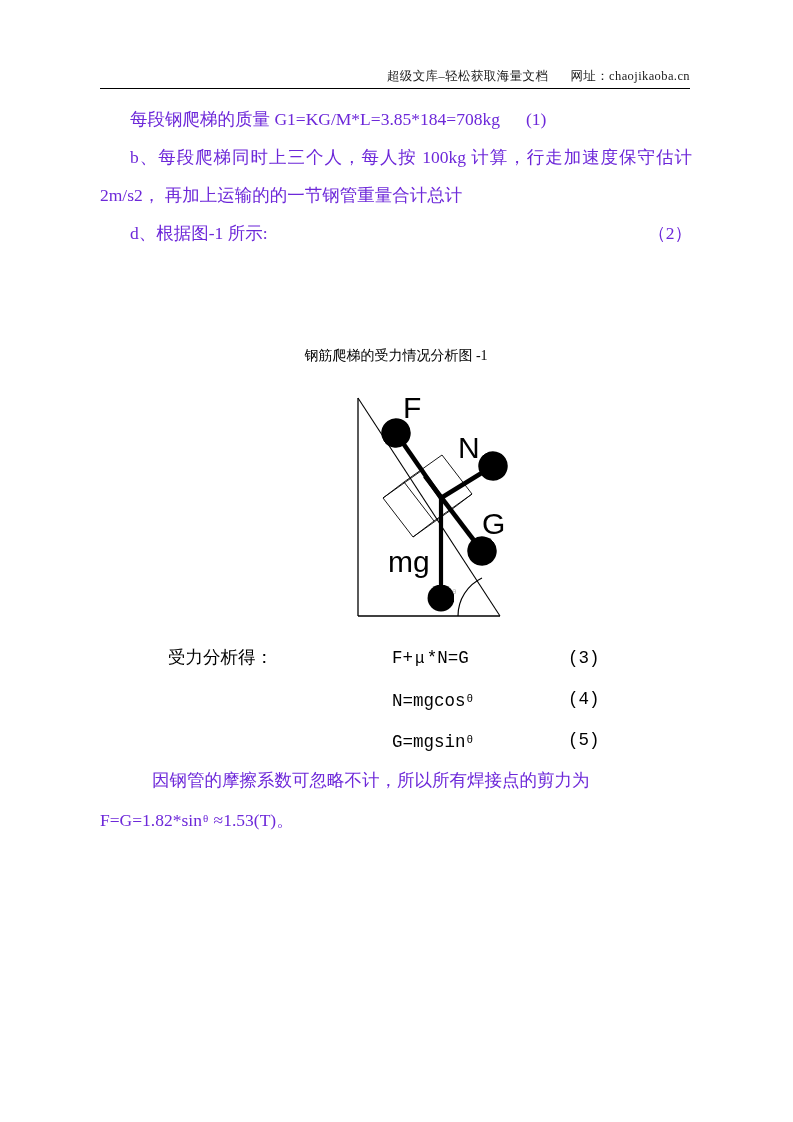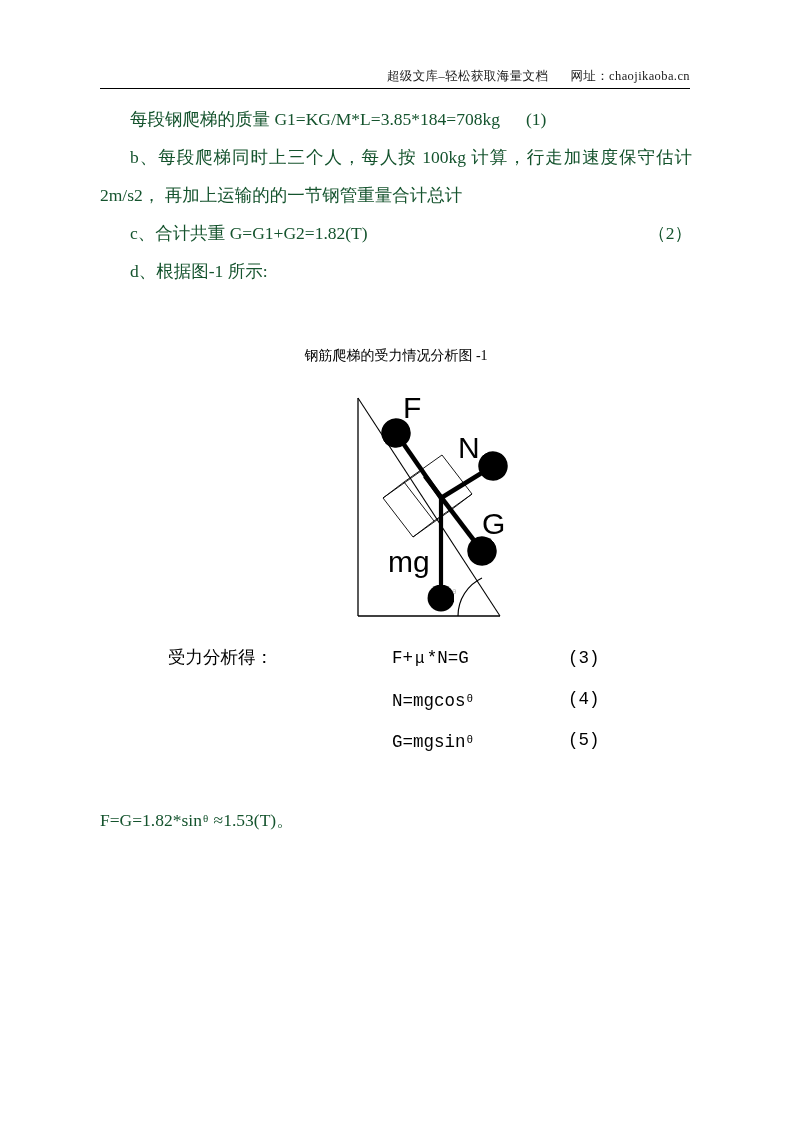--- a/index.html
+++ b/index.html
@@ -51,21 +51,21 @@
   
   .content {
     position: absolute;
     left: 100px;
     top: 84px;
     width: 592px;
   }
   .para {
     font-size: 17.5px;
     line-height: 38px;
-    color: #14532d;
+    color: #6d28d9;
     margin: 0;
     text-align: justify;
     text-justify: inter-ideograph;
   }
   .para.indent1 { text-indent: 30px; }
   .para.indent2 { text-indent: 52px; }
   .num-right {
     float: right;
   }
   .gap-sm { display: inline-block; width: 26px; }
@@ -151,21 +151,20 @@
     <p class="para indent1">
       <span>每段钢爬梯的质量 G1=KG/M*L=3.85*184=708kg</span><span class="gap-sm"></span><span>(1)</span>
     </p>
 
     <p class="para indent1">b、每段爬梯同时上三个人，每人按 100kg 计算，行走加速度保守估计 2m/s2， 再加上运输的的一节钢管重量合计总计</p>
 
     <p class="para indent1">
       <span class="num-right">（2）</span>
     </p>
 
-    <p class="para indent1">c、合计共重 G=G1+G2=1.82(T)</p>
 
     <p class="para indent1">d、根据图-1 所示:</p>
   </div>
 
   <div class="fig-caption">钢筋爬梯的受力情况分析图  -1</div>
 
   <div class="figure-wrap">
     <svg width="200" height="240" viewBox="0 0 200 240">
 
       <g>
@@ -230,19 +229,19 @@
     </div>
 
     <div class="eq-row">
       <span class="eq-body"><span>G=mgsin</span><span class="theta">θ</span></span>
       <span class="eq-num">(5)</span>
     </div>
   </div>
 
   <div class="tail">
     <p class="para indent2">
-      <br>
+      <span>因钢管的摩擦系数可忽略不计，所以所有焊接点的剪力为</span><br>
       <span>F=G=1.82*sin</span><span class="theta">θ</span> <span>≈1.53(T)。</span>
     </p>
 
   </div>
 
 </div>
 
 </body></html>

